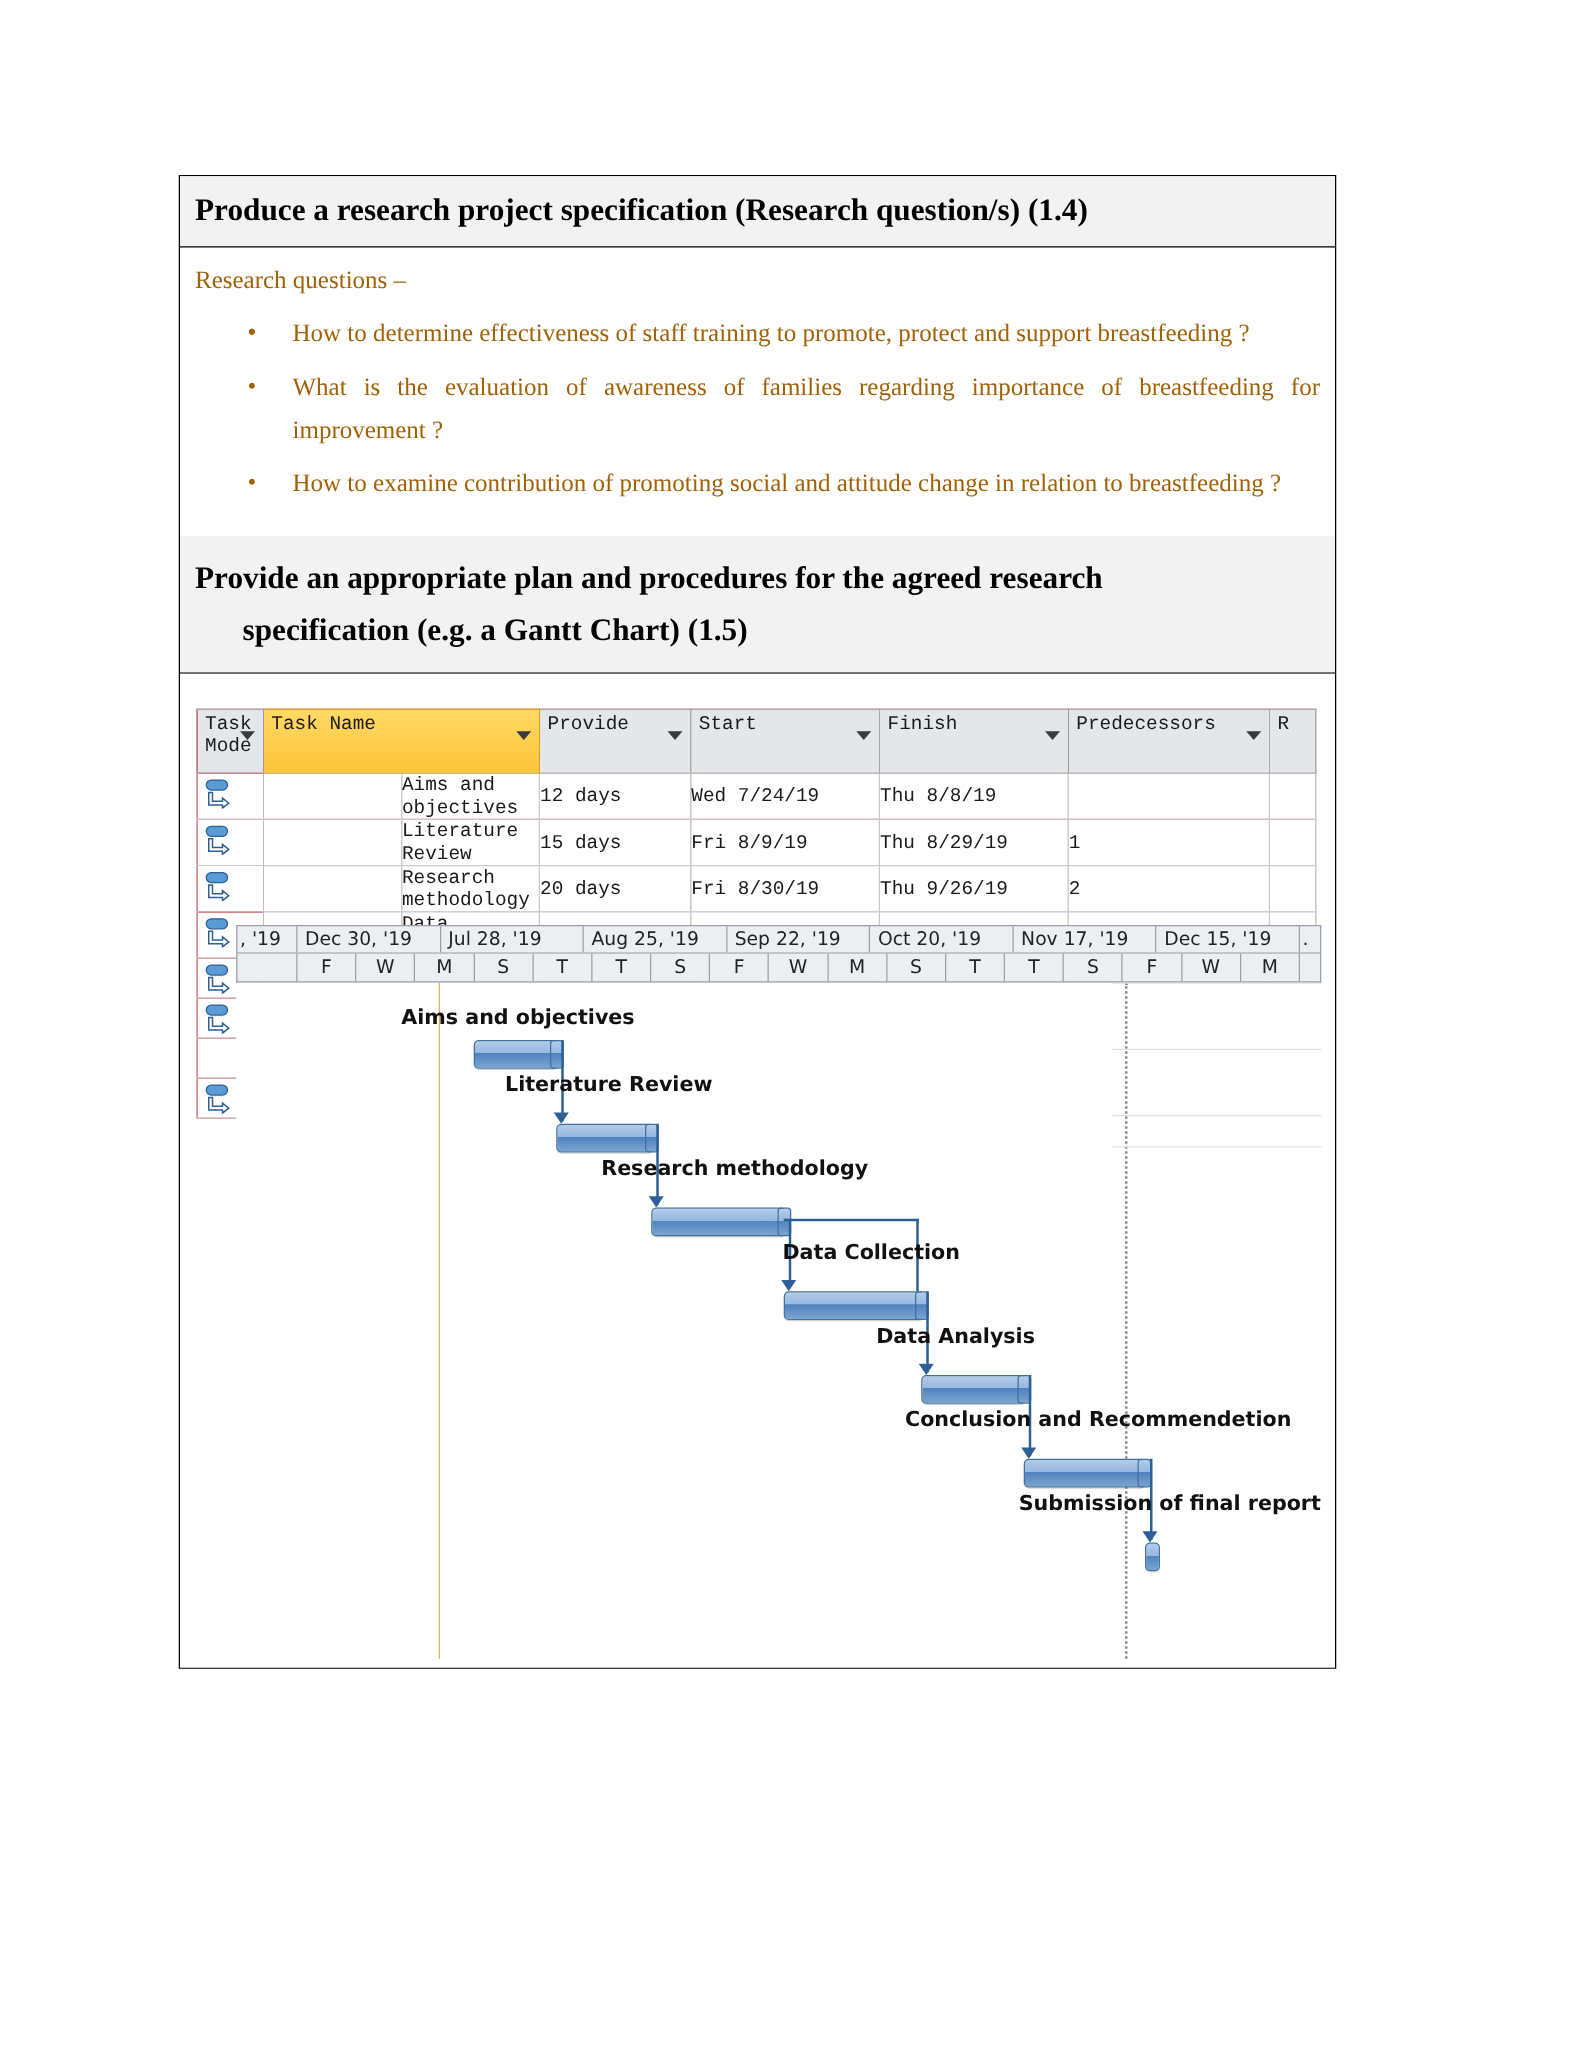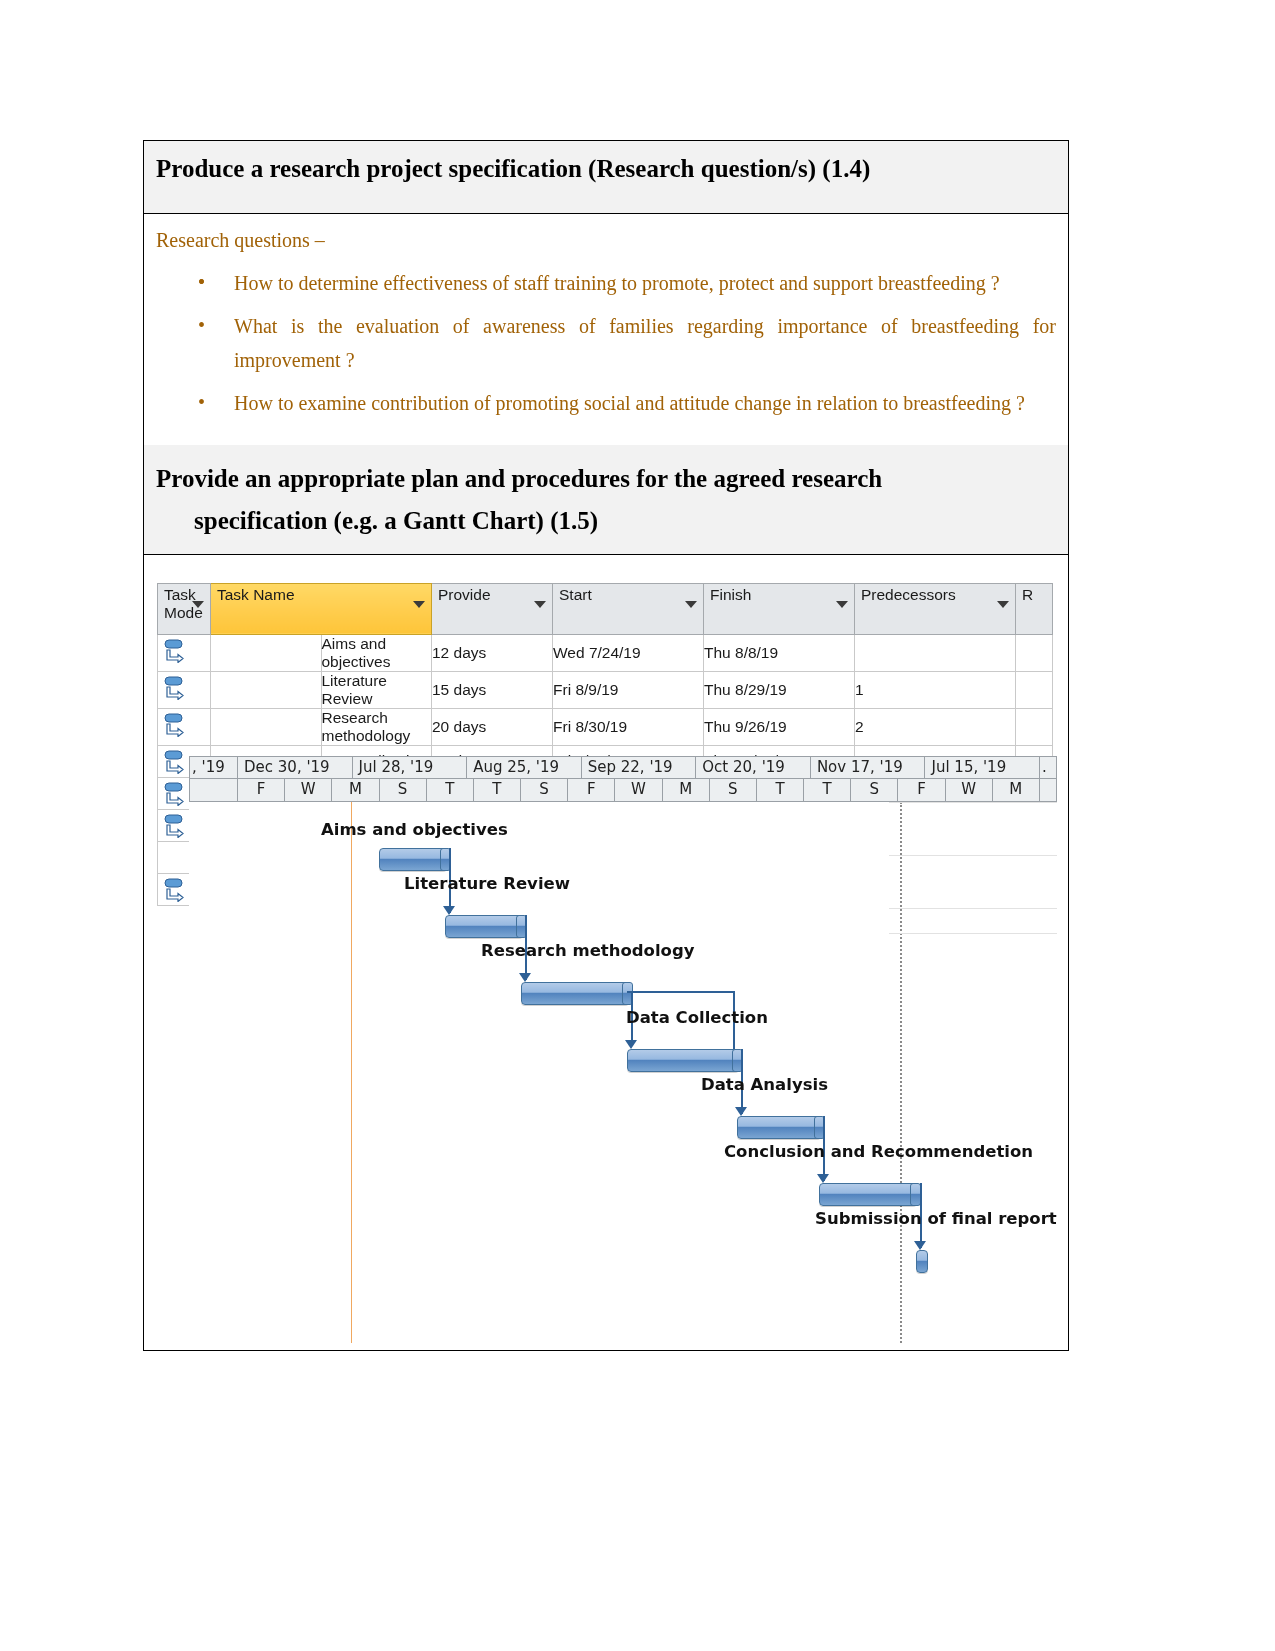--- a/index.html
+++ b/index.html
@@ -14,21 +14,21 @@
   
   .doc-table{
     position:absolute;left:143px;top:140px;width:926px;
     border:1px solid #000;
     box-sizing:border-box;
     background:#fff;
   }
   .sec-head{
     background:#f2f2f2;
     border-bottom:1px solid #000;
-    padding:10px 12px 26px 12px;
+    padding:10px 12px 10px 12px;
     font-weight:bold;
     font-size:25px;
     line-height:1.45;
     color:#000;
   }
   .sec-head.two-line{
     text-align:justify;
     text-align-last:left;
     padding:16px 12px 14px 12px;
   }
@@ -62,21 +62,21 @@
     height:795px;
     background:#fff;
     overflow:hidden;
   }
   .gantt-inner{position:absolute;left:13px;top:28px;width:900px;height:760px;}
 
   
   .sheet{
     position:absolute;left:0;top:0;width:896px;
     border-collapse:collapse;
-    font-family:Liberation Sans, sans-serif;
+    font-family:Liberation Mono, monospace;
     font-size:15.5px;
     color:#1a1a1a;
     background:#ef4444;
     table-layout:fixed;
   }
   .sheet th,.sheet td{
     border:1px solid #c9c9c9;
     padding:0;
     vertical-align:middle;
     background:#fff;
@@ -381,21 +381,21 @@
 
         <div class="timeline">
           <div class="tl-months">
             <div class="partial">, '19</div>
             <div>Dec 30, '19</div>
             <div>Jul 28, '19</div>
             <div>Aug 25, '19</div>
             <div>Sep 22, '19</div>
             <div>Oct 20, '19</div>
             <div>Nov 17, '19</div>
-            <div>Jul 15, '19</div>
+            <div>Dec 15, '19</div>
             <div class="tail">.</div>
           </div>
           <div class="tl-days">
             <div class="pad"></div>
             <div>F</div>
             <div>W</div>
             <div>M</div>
             <div>S</div>
             <div>T</div>
             <div>T</div>

